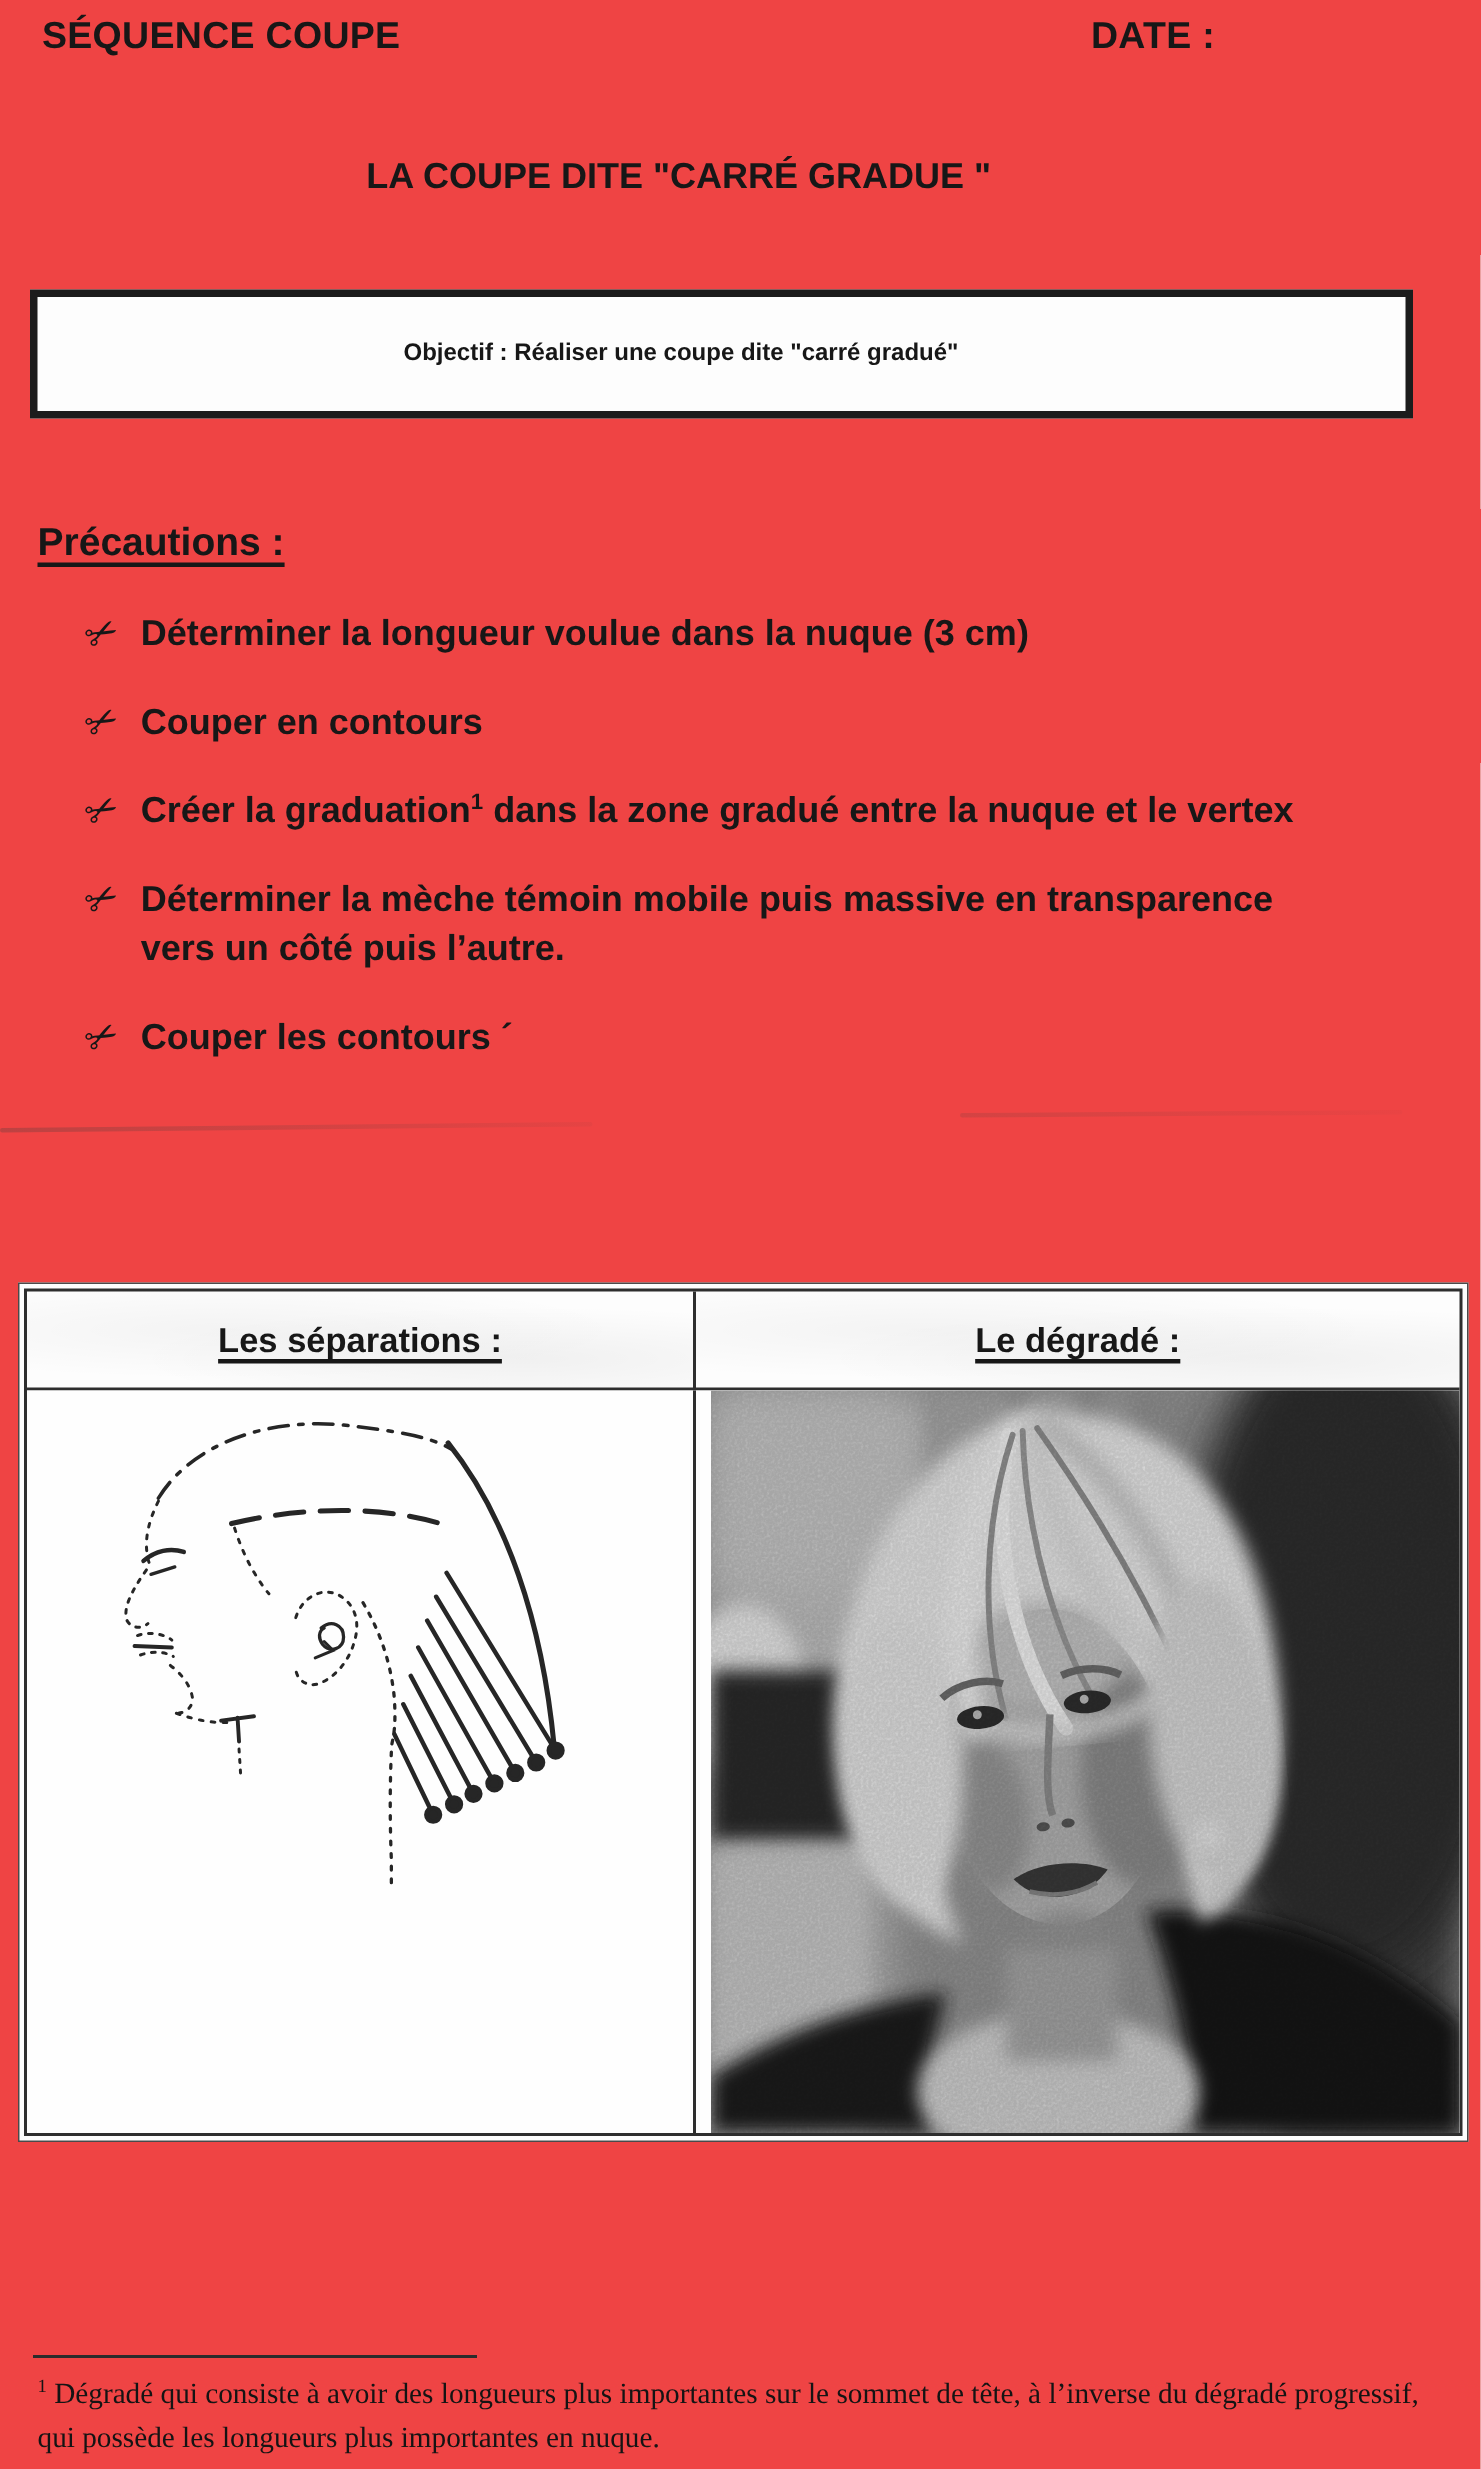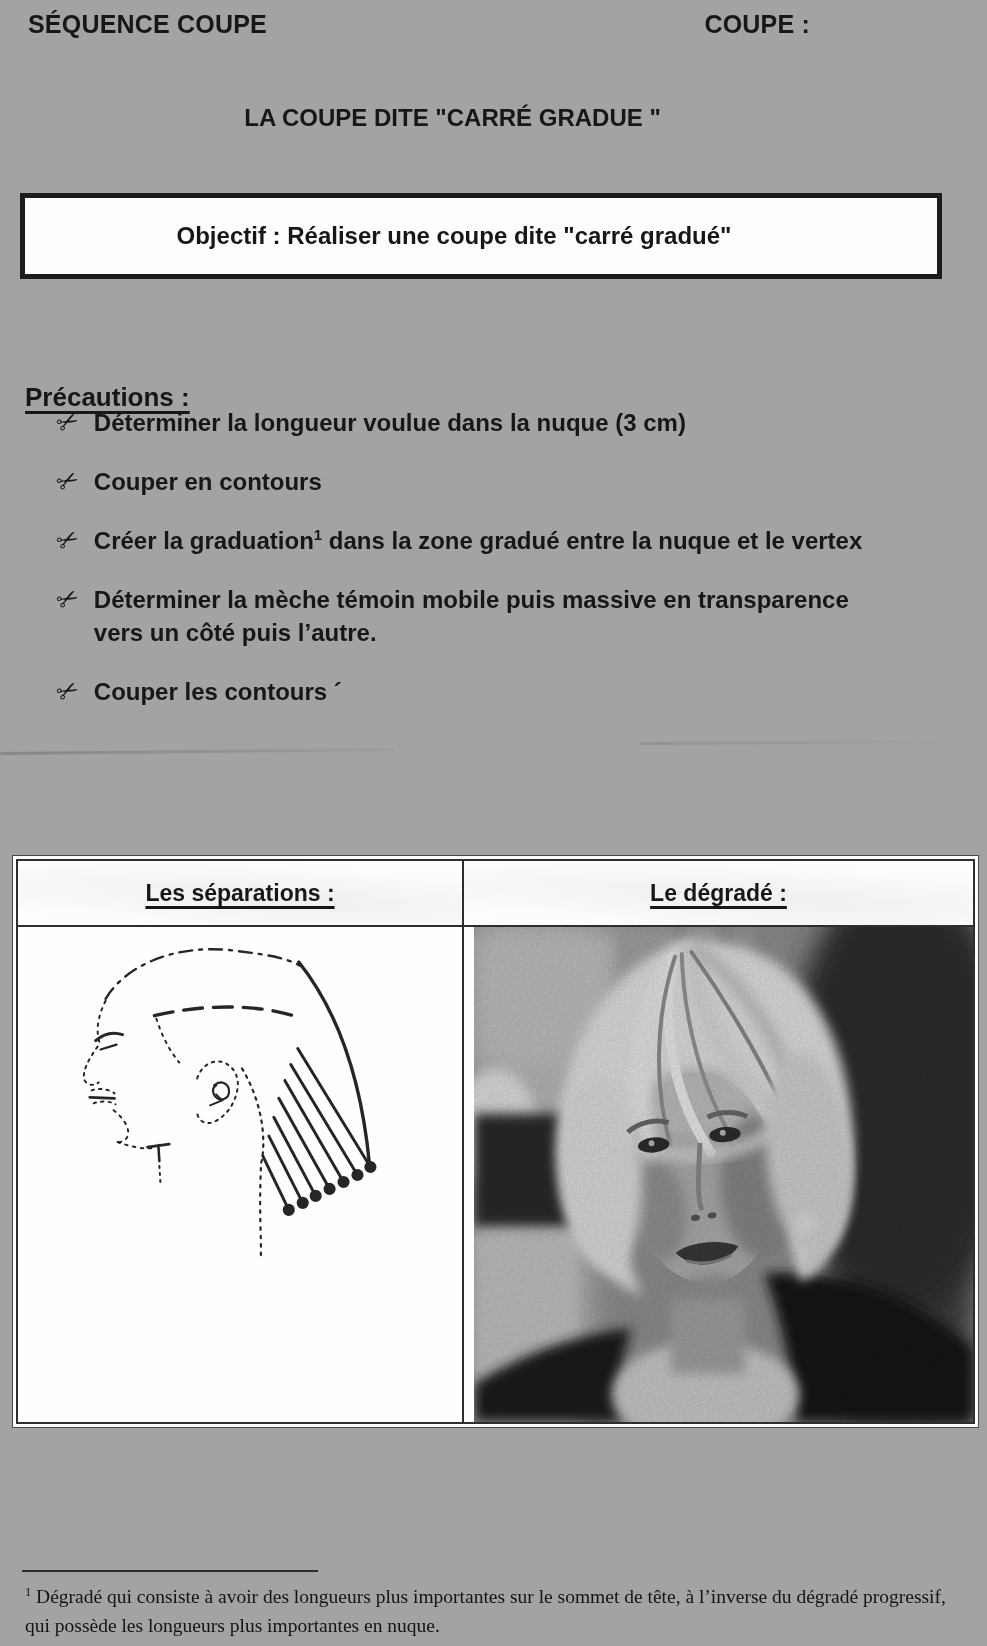--- a/index.html
+++ b/index.html
@@ -1,34 +1,34 @@
 <!DOCTYPE html>
 <html><head>
 <meta charset="utf-8">
 <style>
   html,body{margin:0;padding:0;background:#e8e8e8;}
   .page{
     position:relative;width:987px;height:1646px;margin:0 auto;
-    background:#a3a3a3;color:#171717;overflow:hidden;
+    background:#ef4444;color:#171717;overflow:hidden;
     font-family:"Liberation Sans",sans-serif;
   }
   
   .hdr{position:absolute;top:10px;left:28px;right:177px;display:flex;
        justify-content:space-between;font-size:25px;font-weight:bold;letter-spacing:.2px;}
   
   .doc-title{position:absolute;top:104px;left:0;width:905px;text-align:center;
              font-size:24px;font-weight:bold;}
   
   .obj-box{position:absolute;top:193px;left:20px;width:922px;height:86px;
            box-sizing:border-box;border:5px solid #1c1c1c;background:#fdfdfd;
            display:flex;align-items:center;justify-content:center;
-           padding-right:54px;font-size:24px;font-weight:bold;text-align:center;}
+           padding-right:54px;font-size:16px;font-weight:bold;text-align:center;}
   
   .prec-h{position:absolute;top:346px;left:25px;font-size:26px;font-weight:bold;
-          text-decoration:underline;text-decoration-thickness:2.5px;text-underline-offset:5px;margin-top:36px;}
+          text-decoration:underline;text-decoration-thickness:2.5px;text-underline-offset:5px;}
   .prec-list{position:absolute;top:406px;left:57px;width:872px;font-size:24px;font-weight:bold;}
   .prec-item{display:flex;gap:15px;margin-bottom:26px;align-items:flex-start;}
   .scissors{flex:0 0 auto;display:inline-block;transform:rotate(-28deg);
             font-weight:normal;font-size:26px;line-height:33px;}
   .ptext{line-height:33px;}
   sup.s1{font-size:62%;vertical-align:super;line-height:0;}
   
   .smudge{position:absolute;height:3px;border-radius:2px;
           background:linear-gradient(to right,rgba(60,60,60,.28),rgba(60,60,60,.05));}
   .smudge.a{top:750px;left:0;width:395px;transform:rotate(-.6deg);}
@@ -55,21 +55,21 @@
             font-family:"Liberation Serif",serif;font-size:19.5px;line-height:1.5;color:#141414;}
   .footnote sup{font-size:64%;line-height:0;}
 </style>
 </head>
 <body>
 
 <div class="page">
 
   <div class="hdr">
     <span>SÉQUENCE COUPE</span>
-    <span>COUPE :</span>
+    <span>DATE :</span>
   </div>
 
   <div class="doc-title">LA COUPE DITE "CARRÉ GRADUE "</div>
 
   <div class="obj-box">
     <span>Objectif : Réaliser une coupe dite "carré gradué"</span>
   </div>
 
   <div class="prec-h">Précautions :</div>
 

